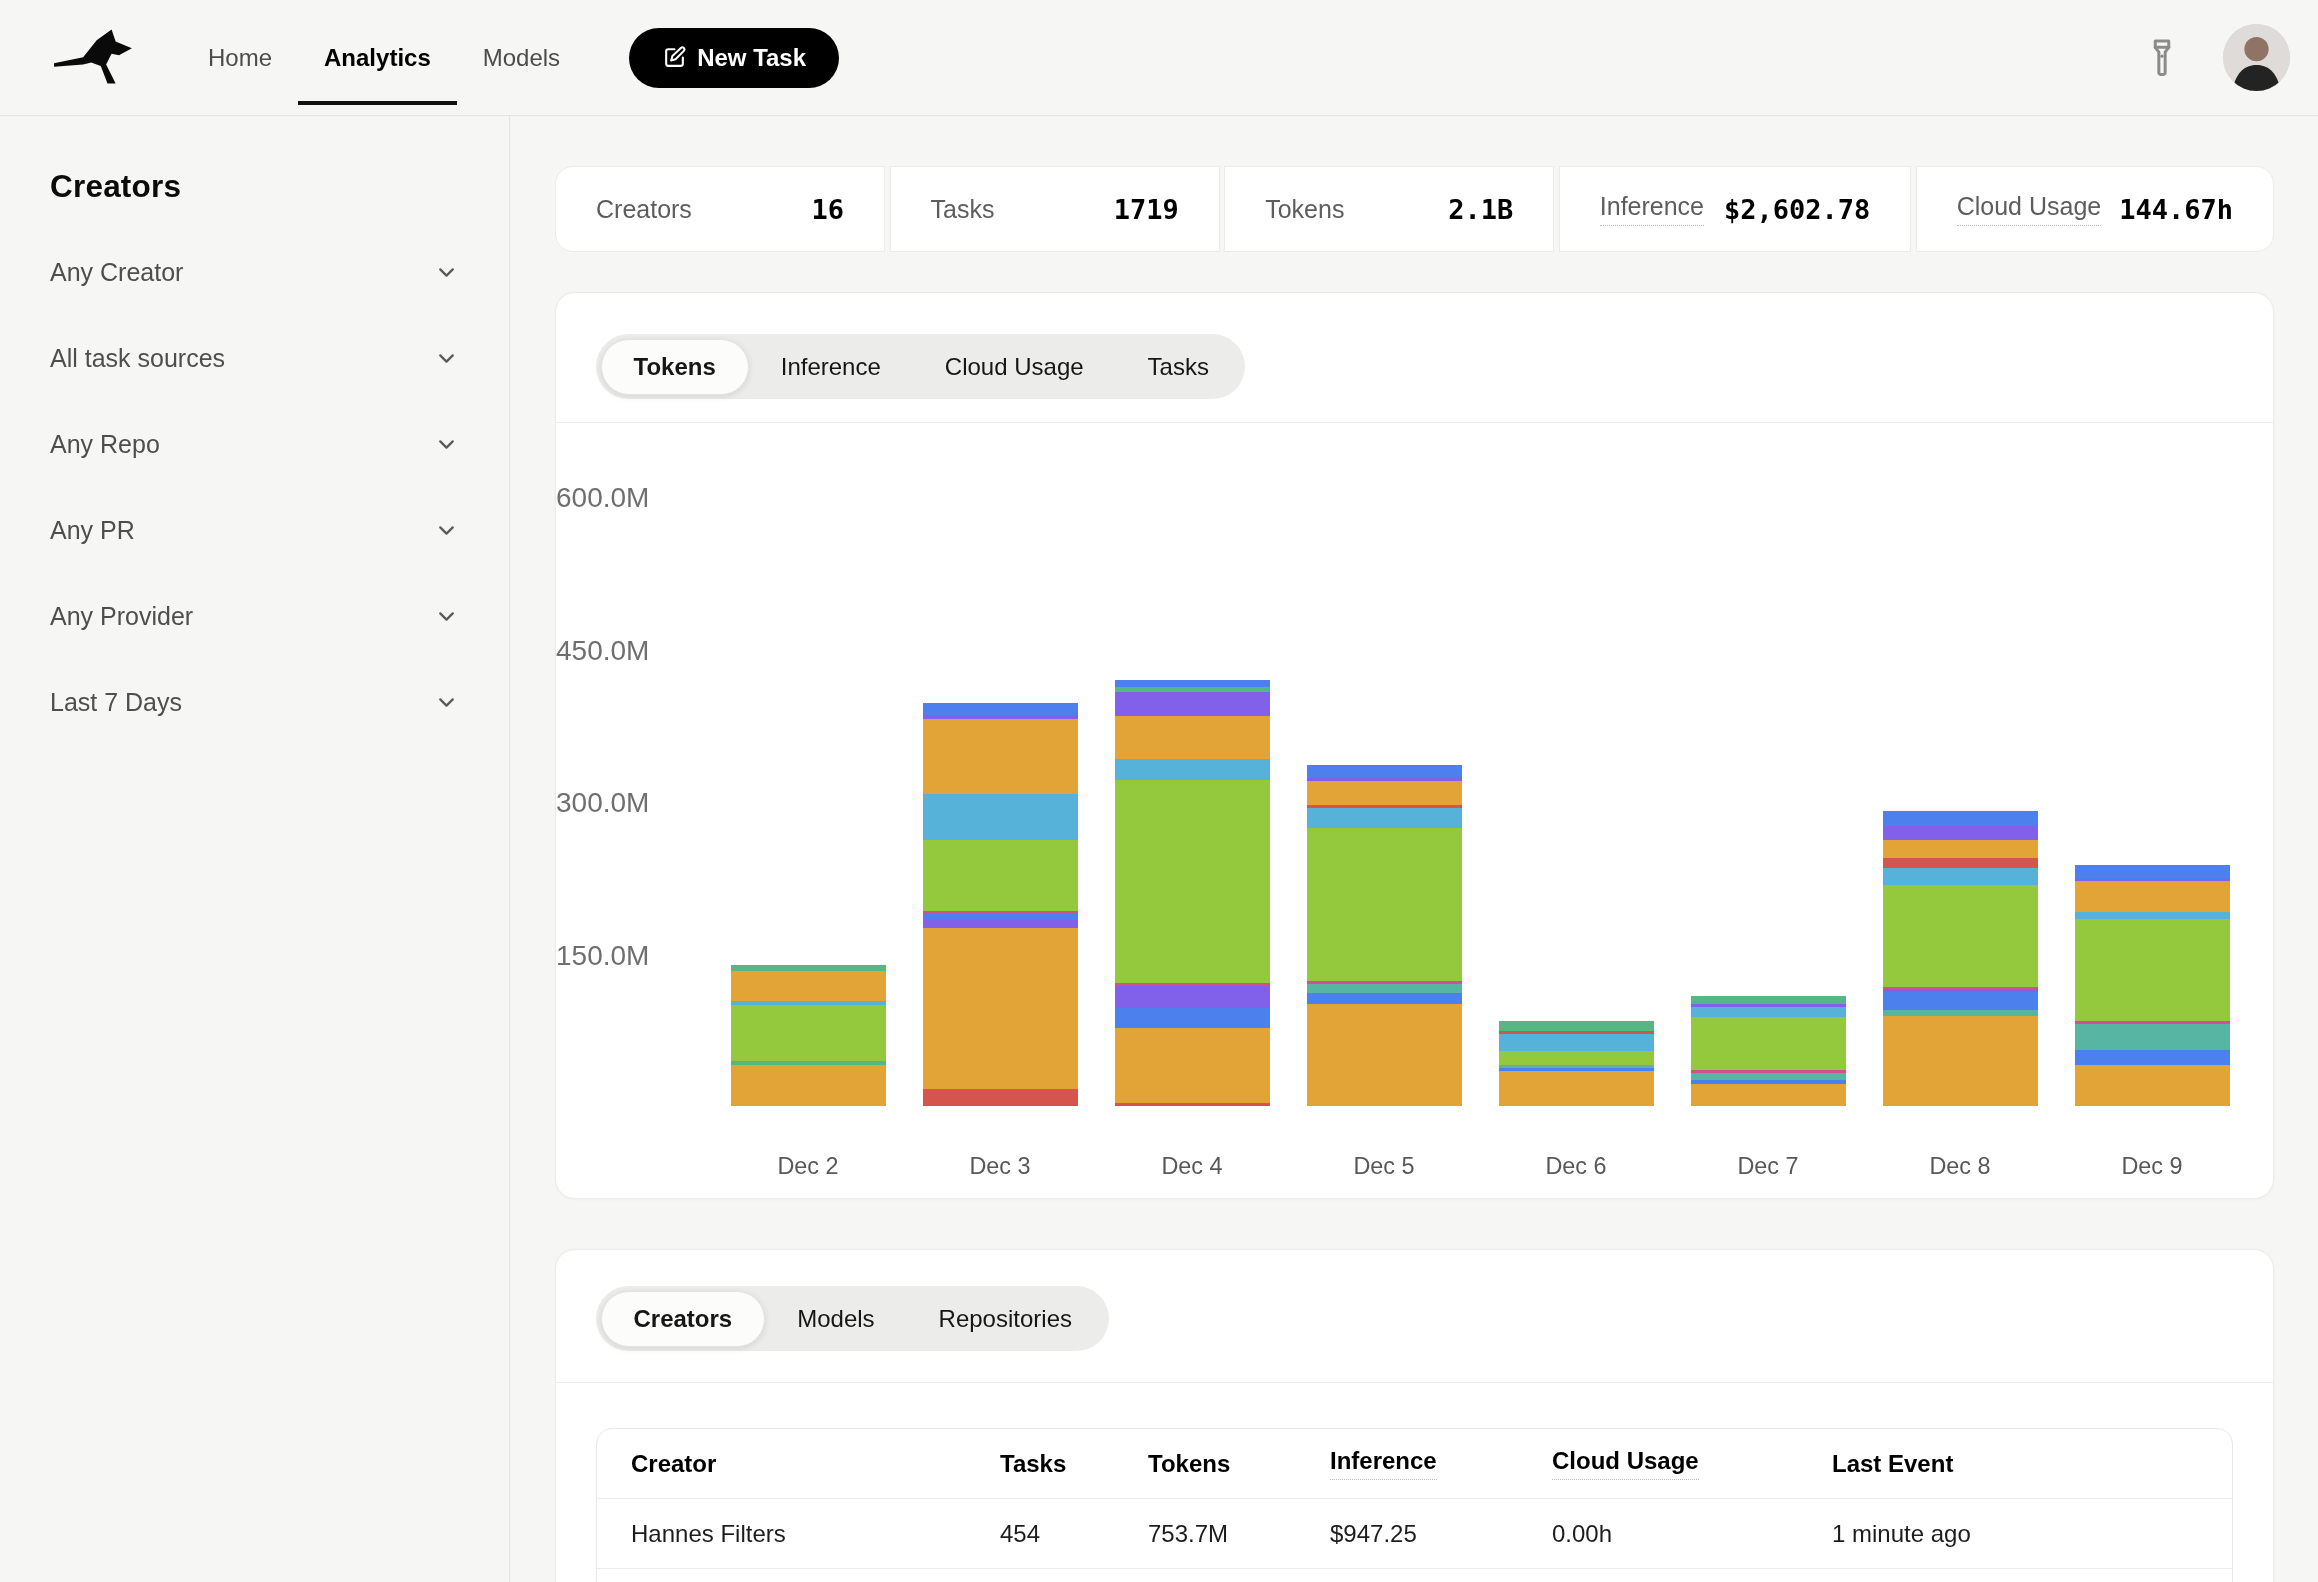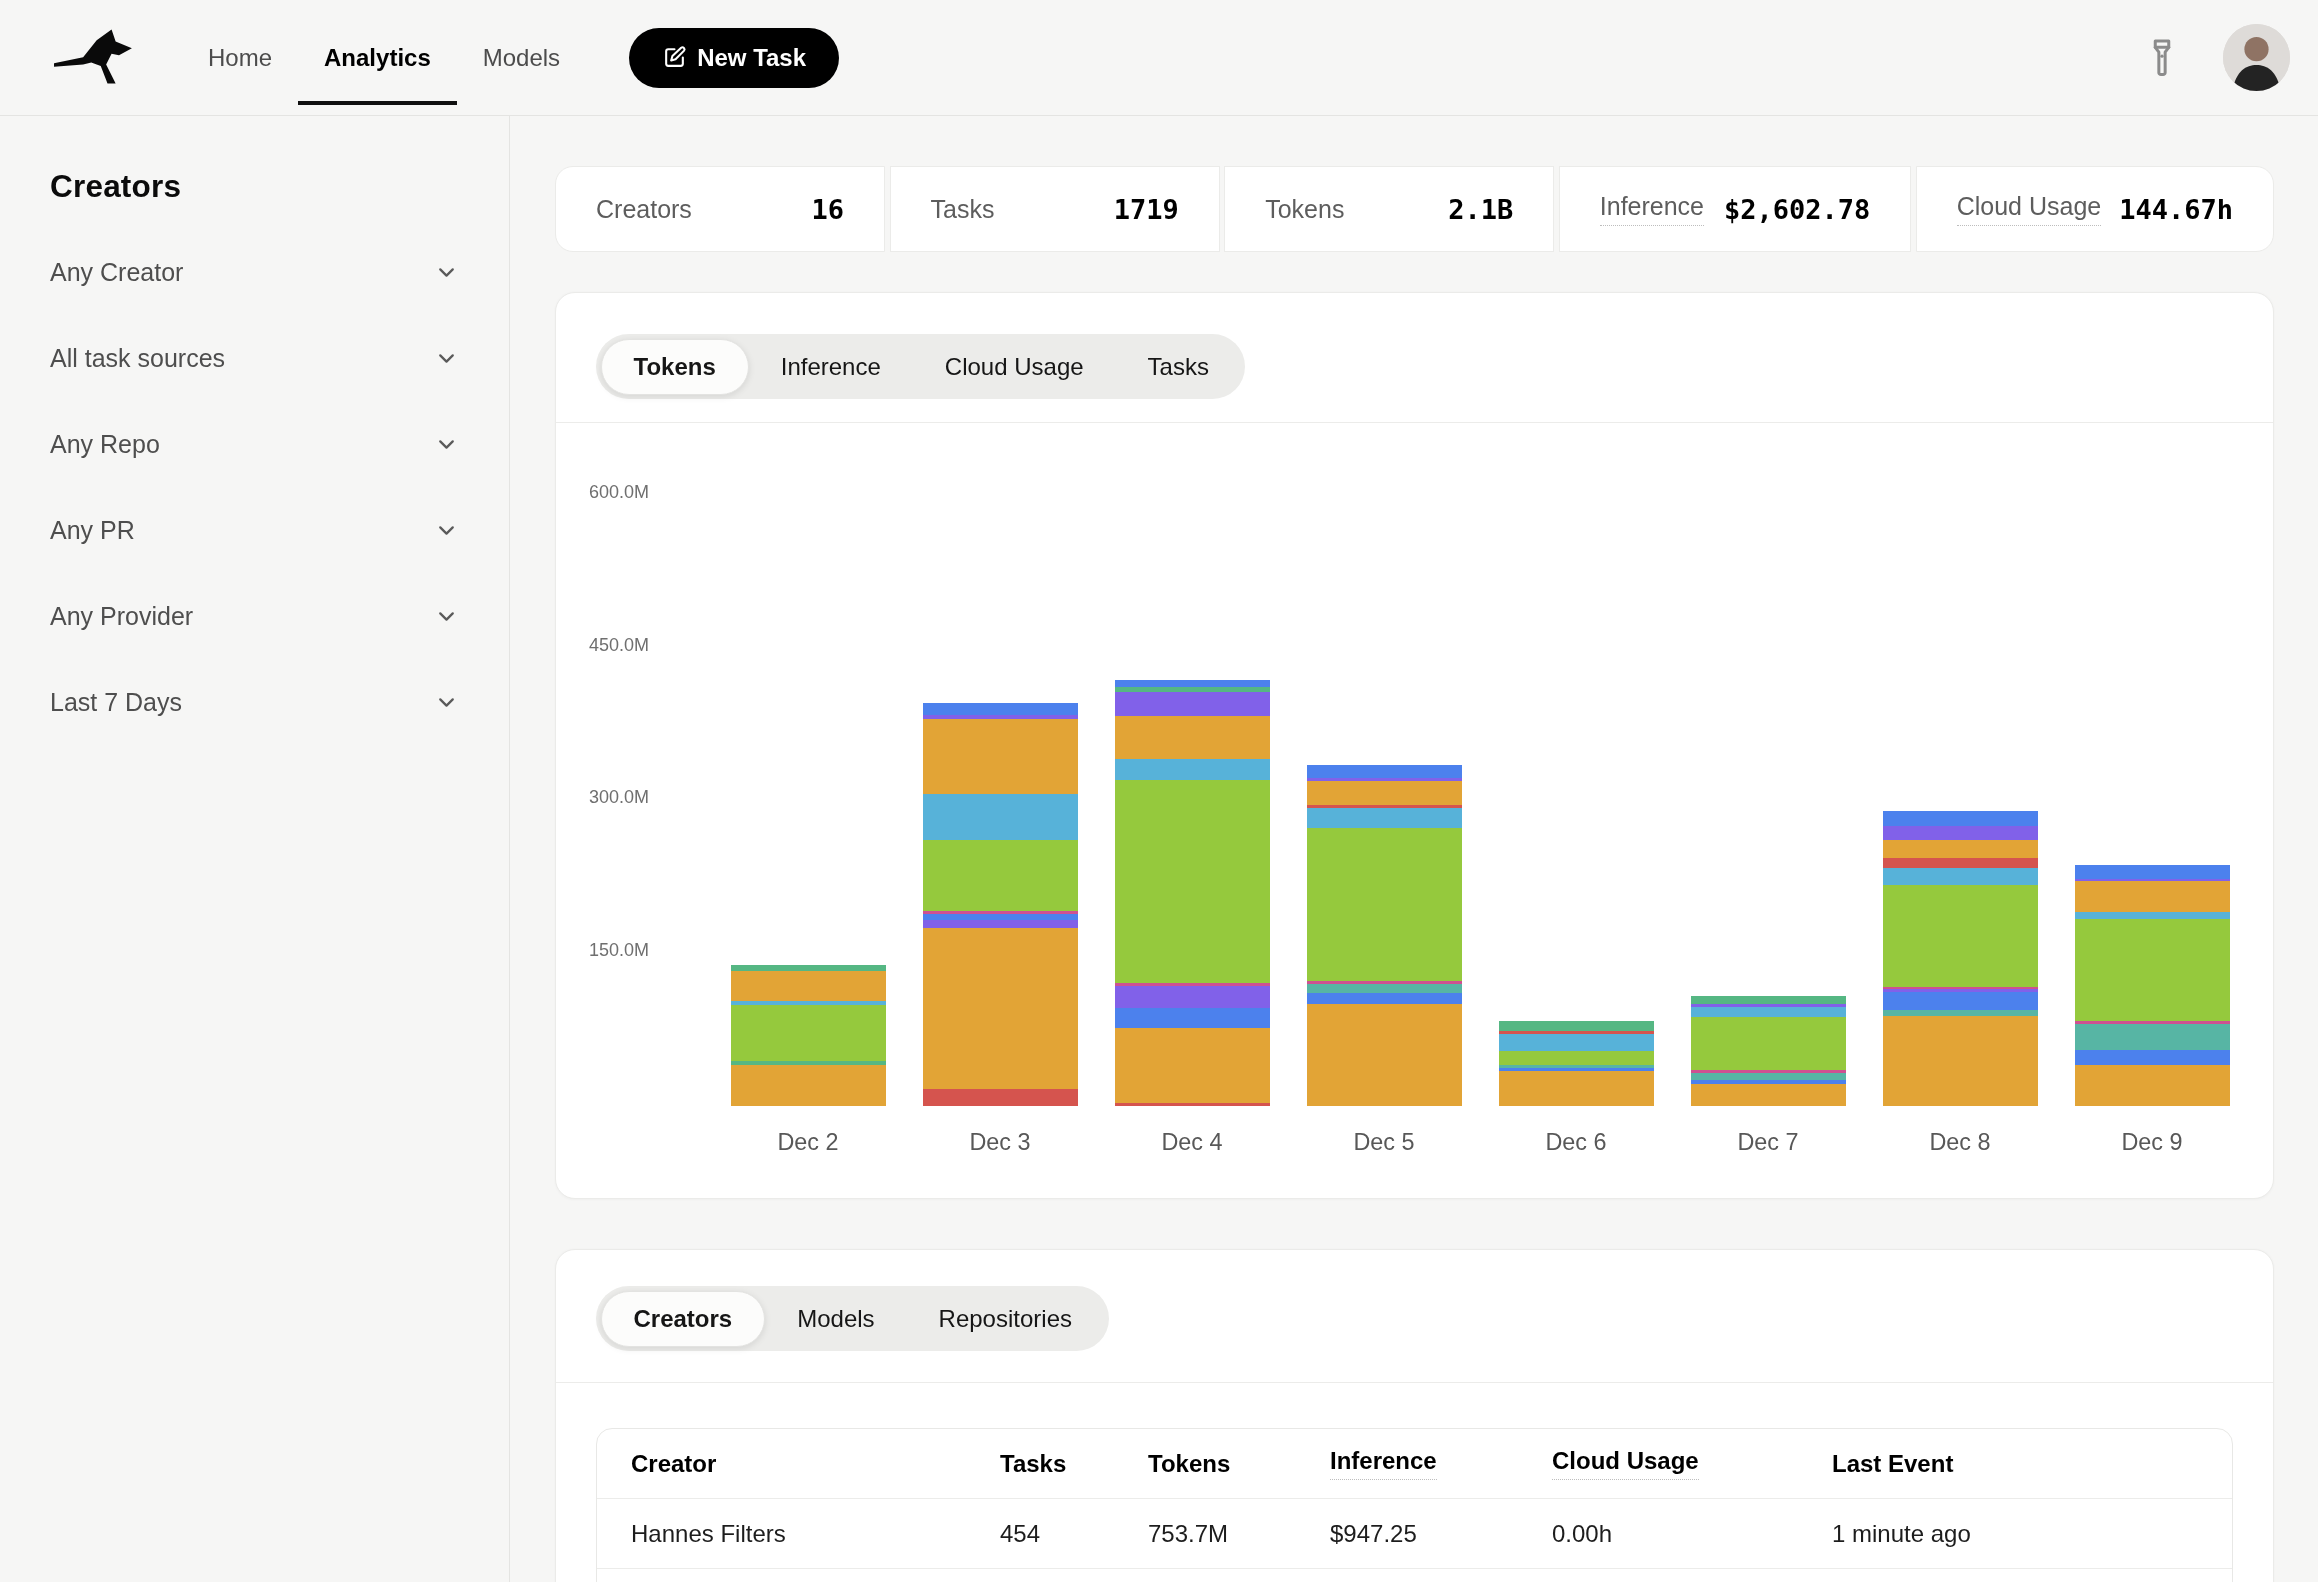--- a/index.html
+++ b/index.html
@@ -83,32 +83,32 @@
     white-space: nowrap; font-weight: 500;
   }
   .pill-tab.active {
     background: #FCFCFB; border: 0.9px solid #E3E3E1; font-weight: 600;
     box-shadow: 0 1.8px 7.2px rgba(0,0,0,0.10);
   }
   .divider { height: 0.9px; background: #ECECEA; }
   
   .chart { position: relative; height: 776px; }
   .y-tick {
-    position: absolute; left: 0; width: 126px; text-align: center;
-    font-size: 18px; color: #6f6f6f;
+    position: absolute; left: 0; width: 126px; text-align: left;
+    font-size: 28px; color: #6f6f6f;
   }
   .bars {
     position: absolute; left: 156px; top: 0; height: 684px;
     display: flex; align-items: flex-end;
   }
   .bar-slot { width: 192px; flex: none; display: flex; justify-content: center; }
   .bar { width: 155px; display: flex; flex-direction: column-reverse; }
   .seg { width: 100%; }
   .x-labels { position: absolute; left: 156px; top: 707px; display: flex; }
-  .x-label { width: 192px; flex: none; text-align: center; font-size: 23.4px; color: #585858; }
+  .x-label { width: 192px; flex: none; text-align: center; font-size: 23.4px; color: #585858; margin-top: 24px; }
   
   .table-outer { padding: 45px 40px 40px 40px; }
   .data-table { border: 0.9px solid #E8E8E6; border-radius: 16px; overflow: hidden; background: #fff; }
   .t-head, .t-row {
     display: grid; grid-template-columns: 403px 148px 182px 222px 280px auto;
     align-items: center; height: 70px;
   }
   .t-head { font-weight: 700; font-size: 24px; color: #000; border-bottom: 0.9px solid #ECECEA; }
   .t-row { font-size: 24px; color: #1d1d1d; border-bottom: 0.9px solid #ECECEA; cursor: pointer; }
   .t-row:last-child { border-bottom: none; }

